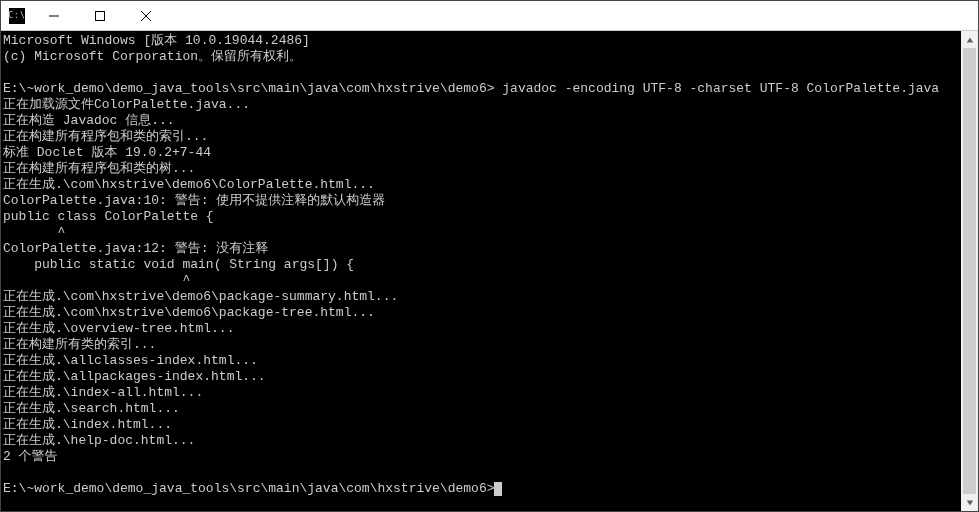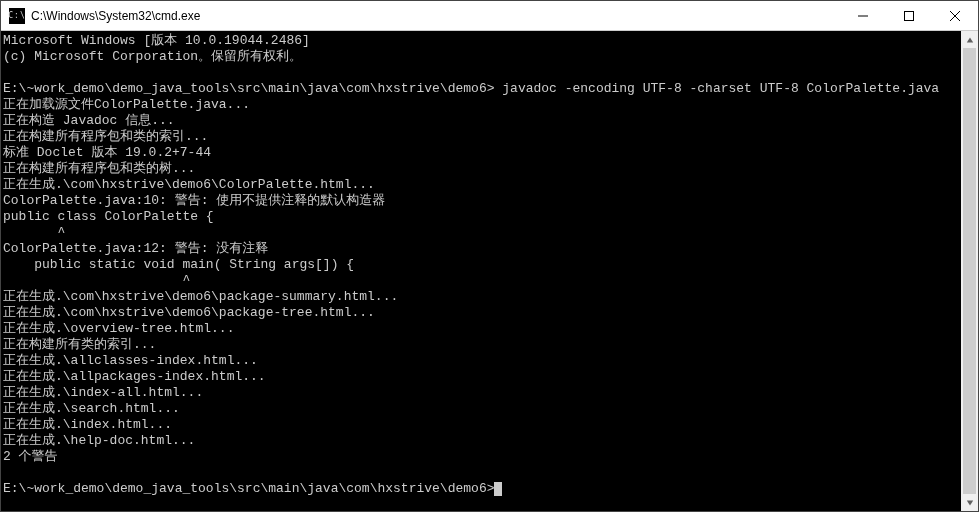--- a/index.html
+++ b/index.html
@@ -23,21 +23,20 @@
   .cursor { display: inline-block; width: 8px; height: 14px; background: #ccc; margin-left: 0px; vertical-align: text-bottom; }
 </style>
 </head>
 <body>
 
 <div class="window">
   <div class="titlebar">
     <div class="titlebar-icon">
         <span>C:\</span>
       </div>
-    <div class="titlebar-title">C:\Windows\System32\cmd.exe</div>
     <div class="titlebar-controls">
       <div class="ctrl-btn">
         <svg viewBox="0 0 10 10">
             <line x1="0" y1="5" x2="10" y2="5" stroke="#000" stroke-width="1"></line>
           </svg>
       </div>
       <div class="ctrl-btn">
         <svg viewBox="0 0 10 10">
             <rect x="0.5" y="0.5" width="9" height="9" fill="none" stroke="#000" stroke-width="1"></rect>
           </svg>

